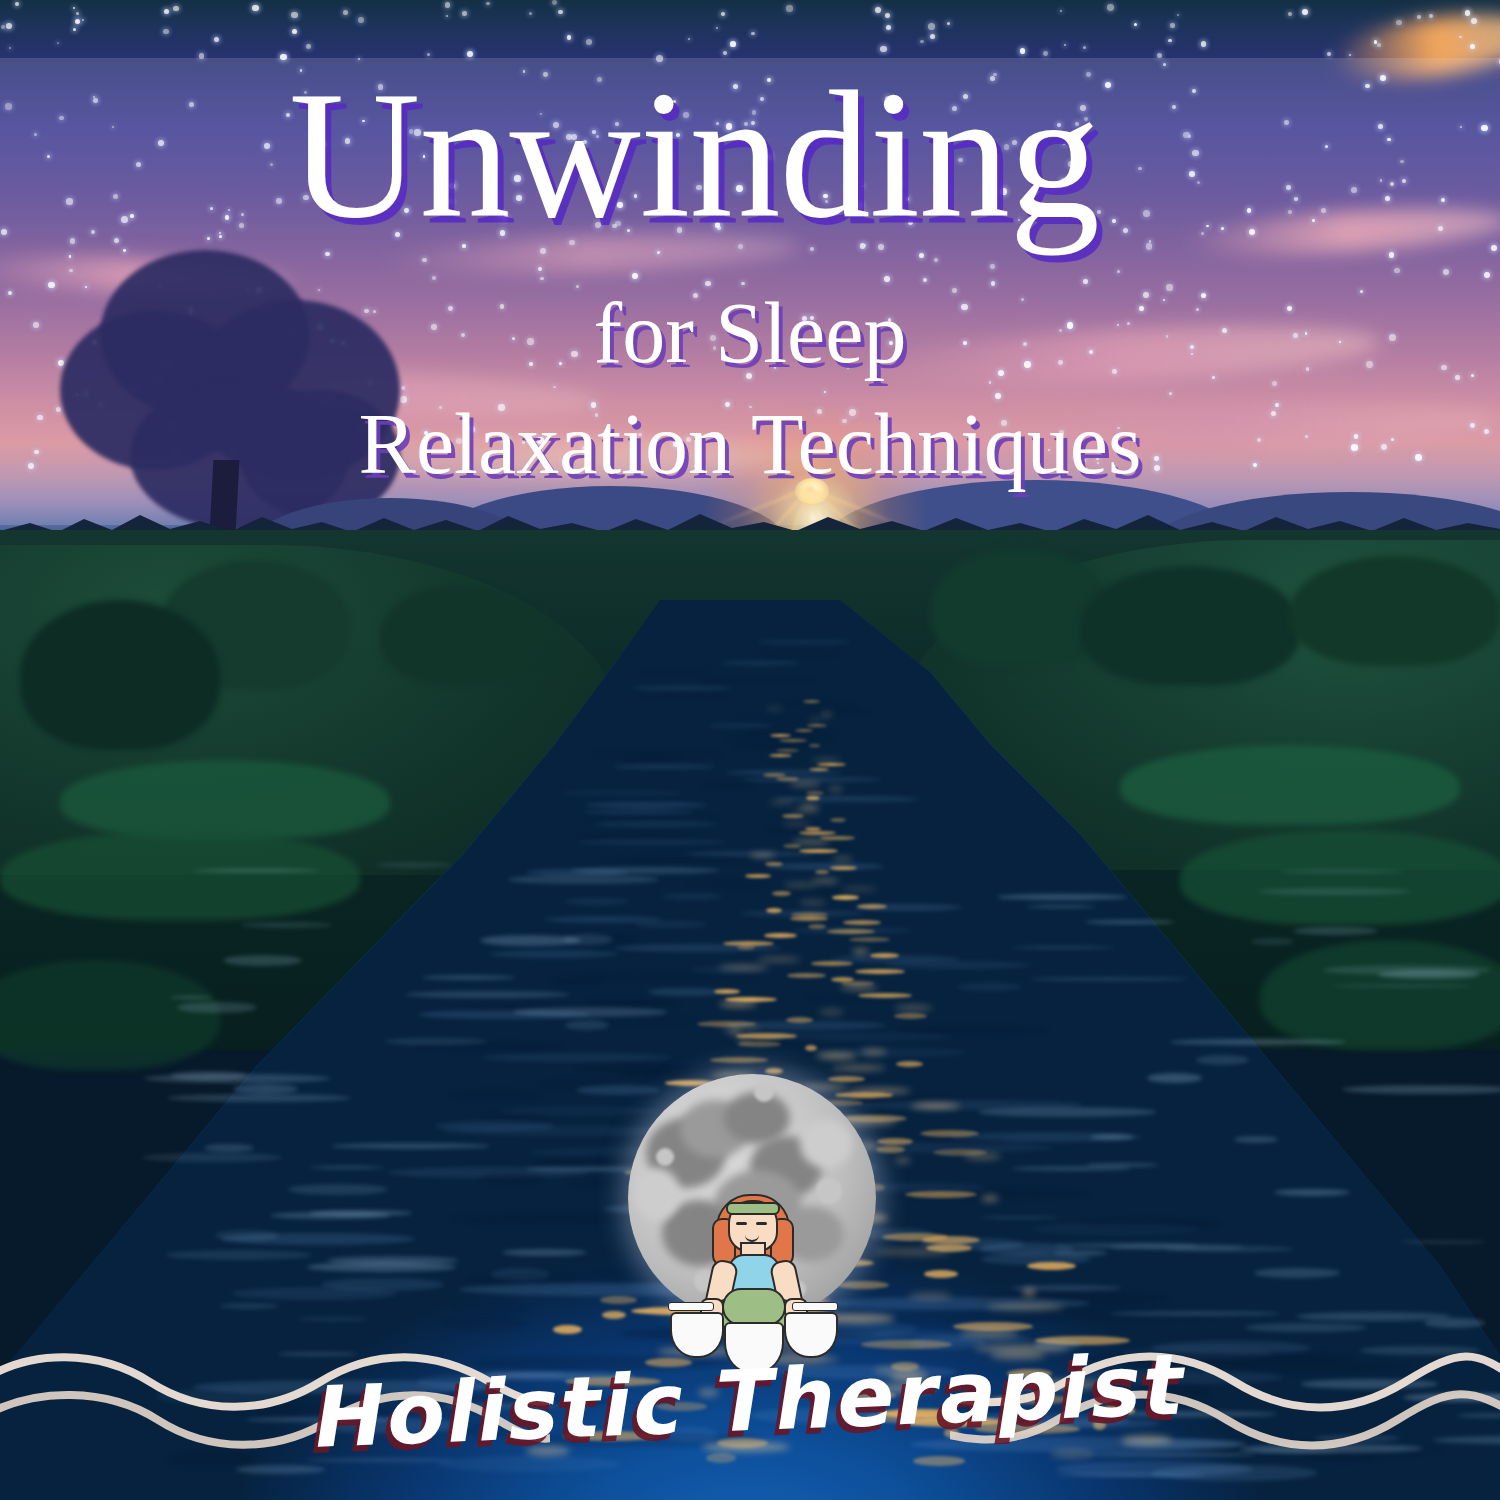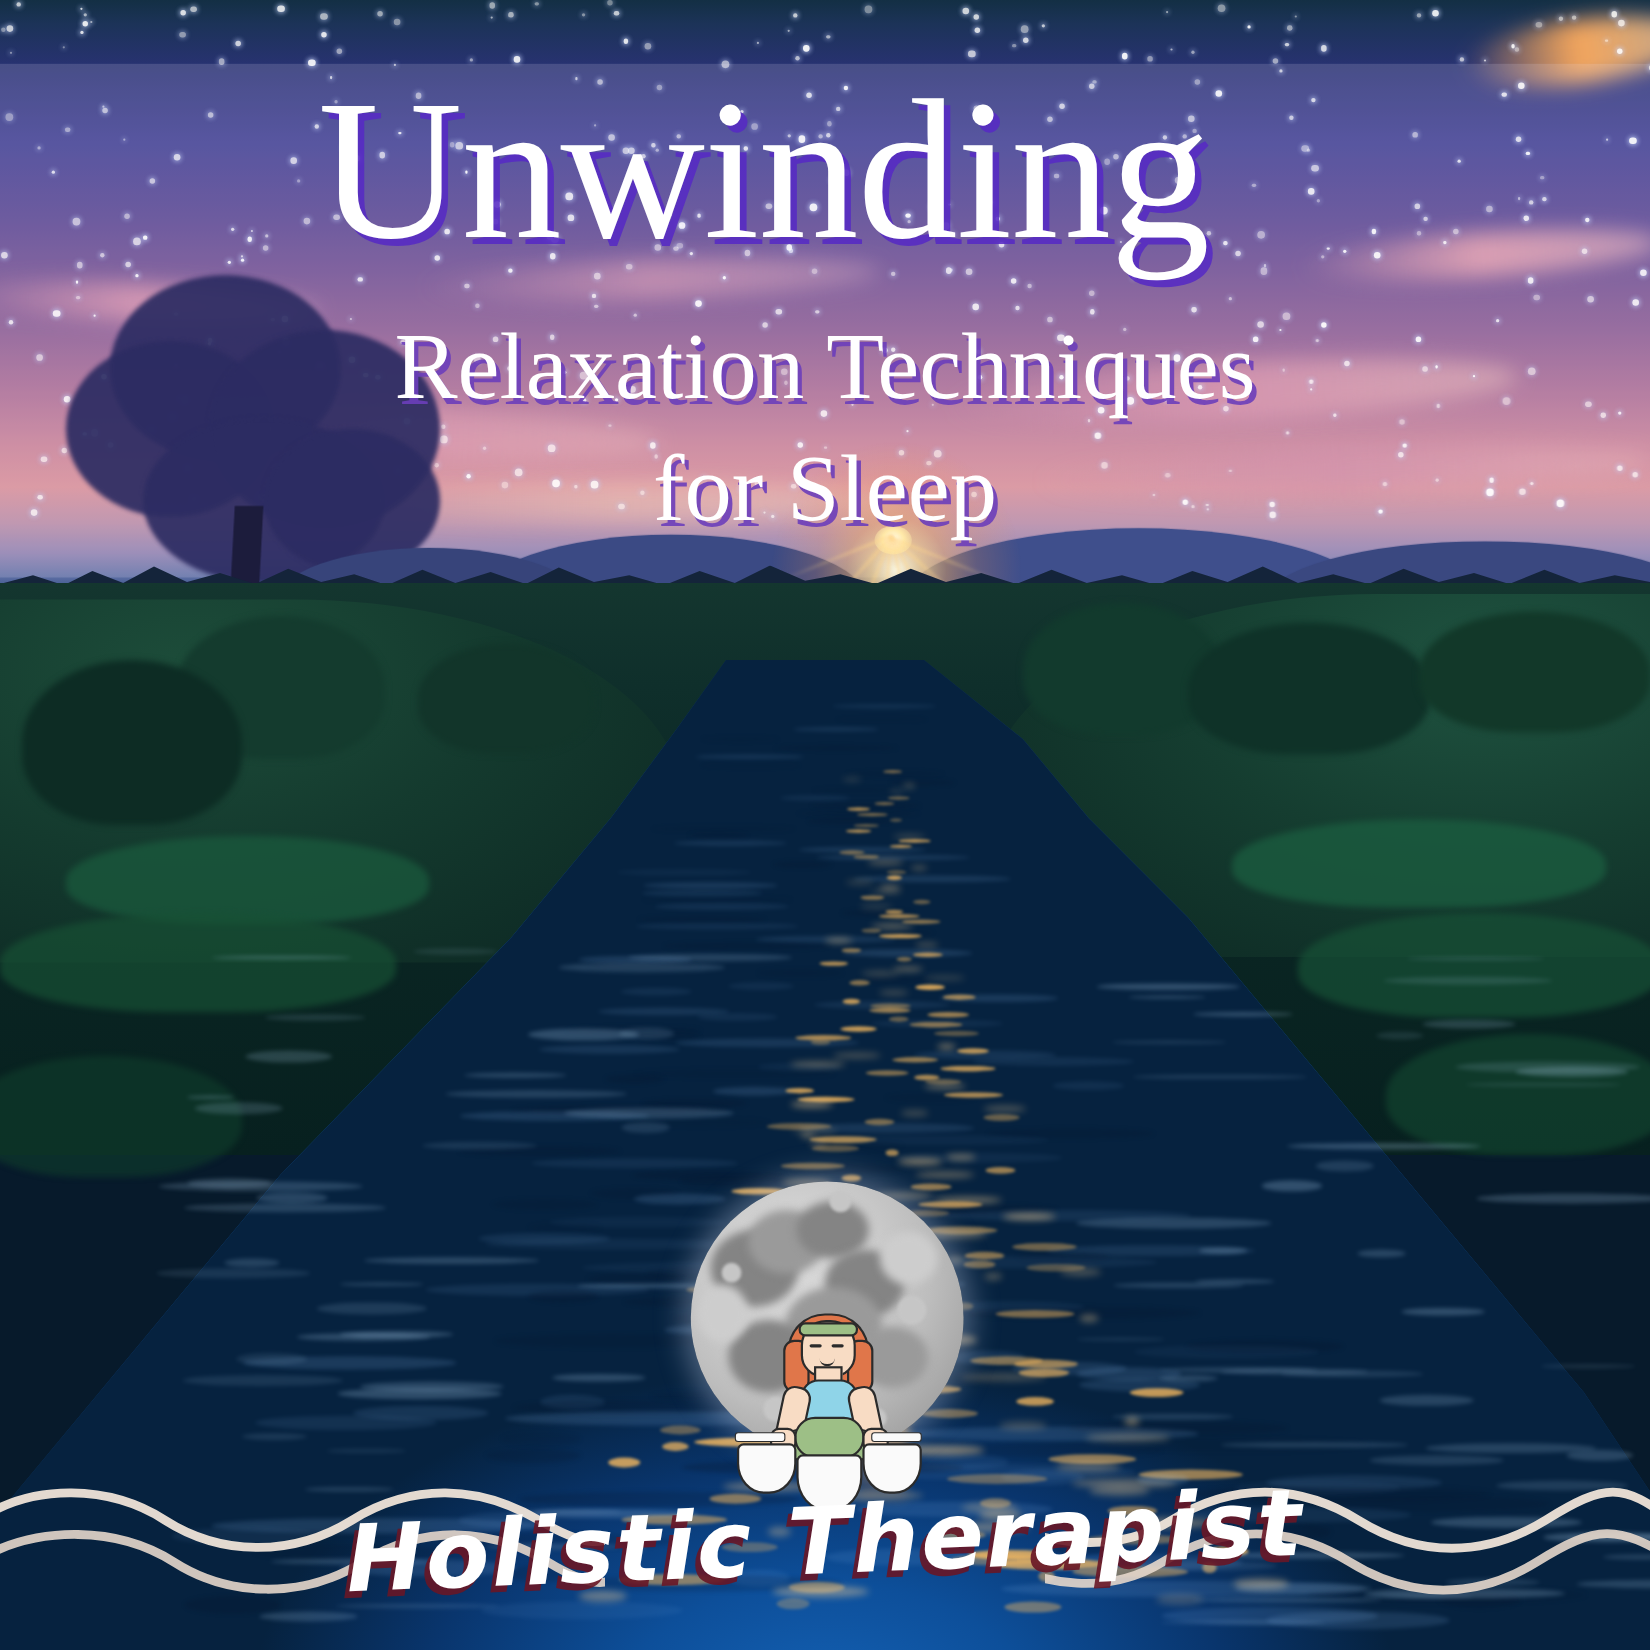--- a/index.html
+++ b/index.html
@@ -1217,19 +1217,19 @@
   <div class="waves-r">
     <svg width="560" height="120" viewBox="0 0 560 120" fill="none" xmlns="http://www.w3.org/2000/svg">
       <path d="M-15 56 C 0 60, 60 78, 115 44 S 230 10, 285 44 S 400 78, 455 44 S 525 10, 570 44" stroke="#efe4d8" stroke-width="8" stroke-linecap="round" fill="none" opacity="0.95"></path>
       <path d="M-18 92 C -6 96, 52 116, 107 82 S 222 48, 277 82 S 392 116, 447 82 S 520 48, 572 80" stroke="#e6d7cb" stroke-width="8" stroke-linecap="round" fill="none" opacity="0.9"></path>
     </svg>
   </div>
 
   <div class="title">Unwinding</div>
 
   <div class="subtitle">
+    <div>for Sleep</div>
     <div>Relaxation Techniques</div>
-    <div>for Sleep</div>
   </div>
 
   <div class="brand">Holistic Therapist</div>
 
 </div>
 
 </body></html>

